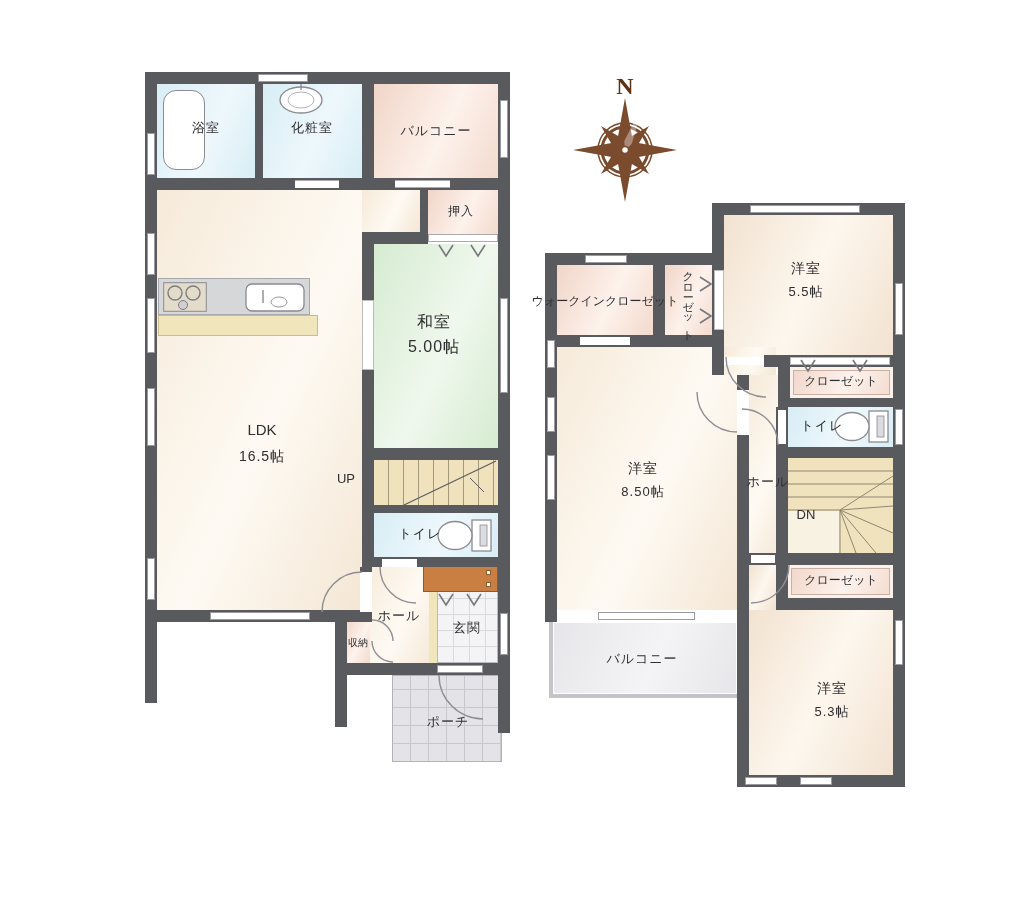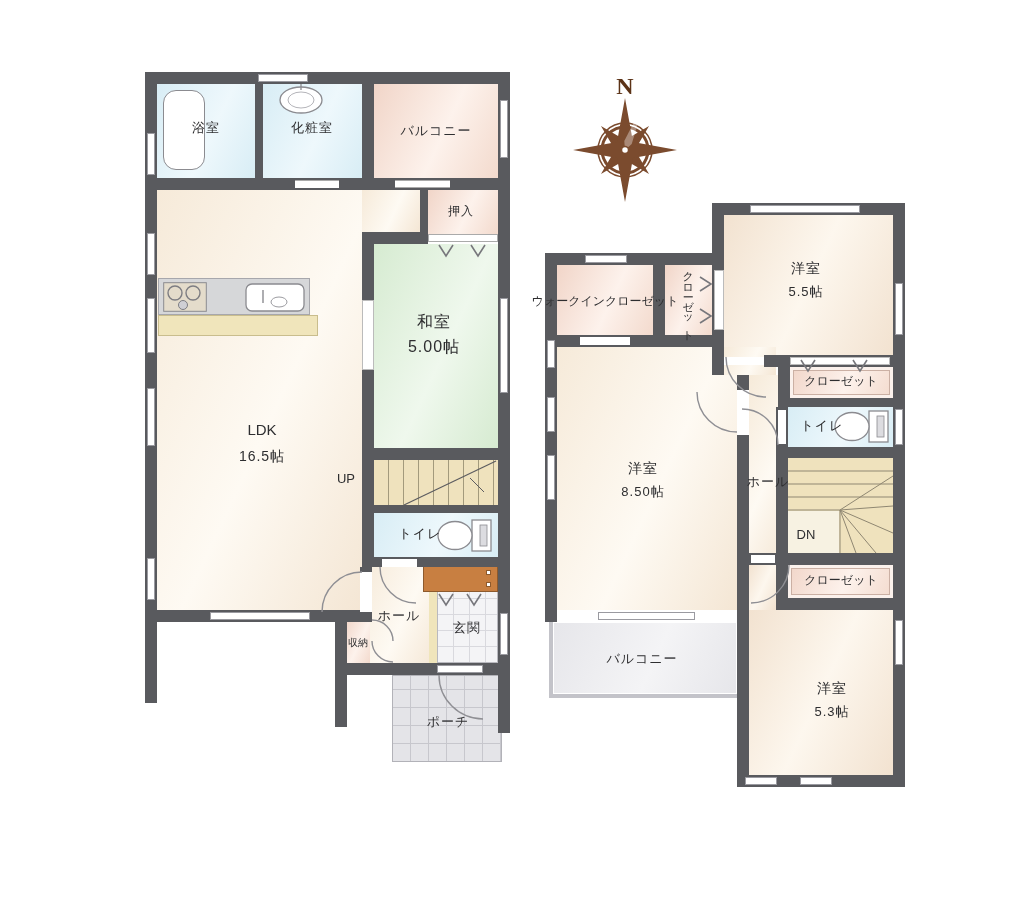--- a/index.html
+++ b/index.html
@@ -293,19 +293,19 @@
 
   <div class="lbl tiny" style="left:605px;top:302px">ウォークインクローゼット</div>
   <div class="lbl vert" style="left:688px;top:300px">クローゼット</div>
   <div class="lbl" style="left:806px;top:268px;font-size:14px">洋室</div>
   <div class="lbl" style="left:806px;top:292px">5.5帖</div>
   <div class="lbl small" style="left:841px;top:382px;font-size:12px">クローゼット</div>
   <div class="lbl" style="left:822px;top:426px">トイレ</div>
   <div class="lbl" style="left:643px;top:468px;font-size:14px">洋室</div>
   <div class="lbl" style="left:643px;top:492px">8.50帖</div>
   <div class="lbl" style="left:768px;top:482px">ホール</div>
-  <div class="lbl" style="left:806px;top:535px;letter-spacing:0">DN</div>
+  <div class="lbl" style="left:806px;top:515px;letter-spacing:0">DN</div>
   <div class="lbl small" style="left:841px;top:581px;font-size:12px">クローゼット</div>
   <div class="lbl" style="left:832px;top:688px;font-size:14px">洋室</div>
   <div class="lbl" style="left:832px;top:712px">5.3帖</div>
   <div class="lbl" style="left:642px;top:659px">バルコニー</div>
 
 </div>
 
 </body></html>

